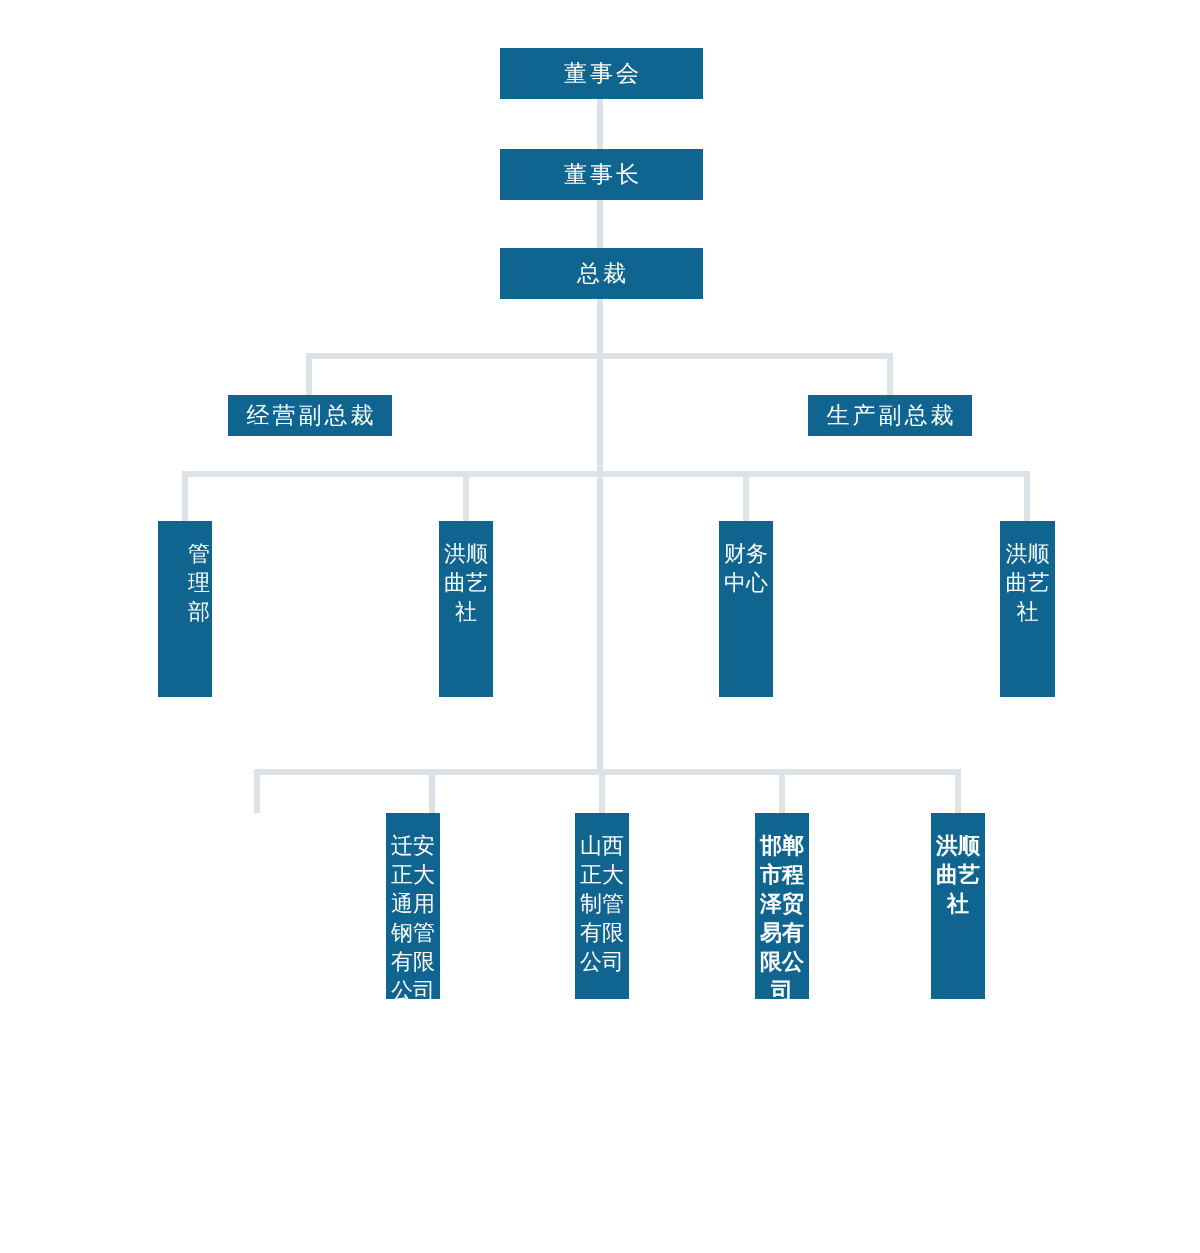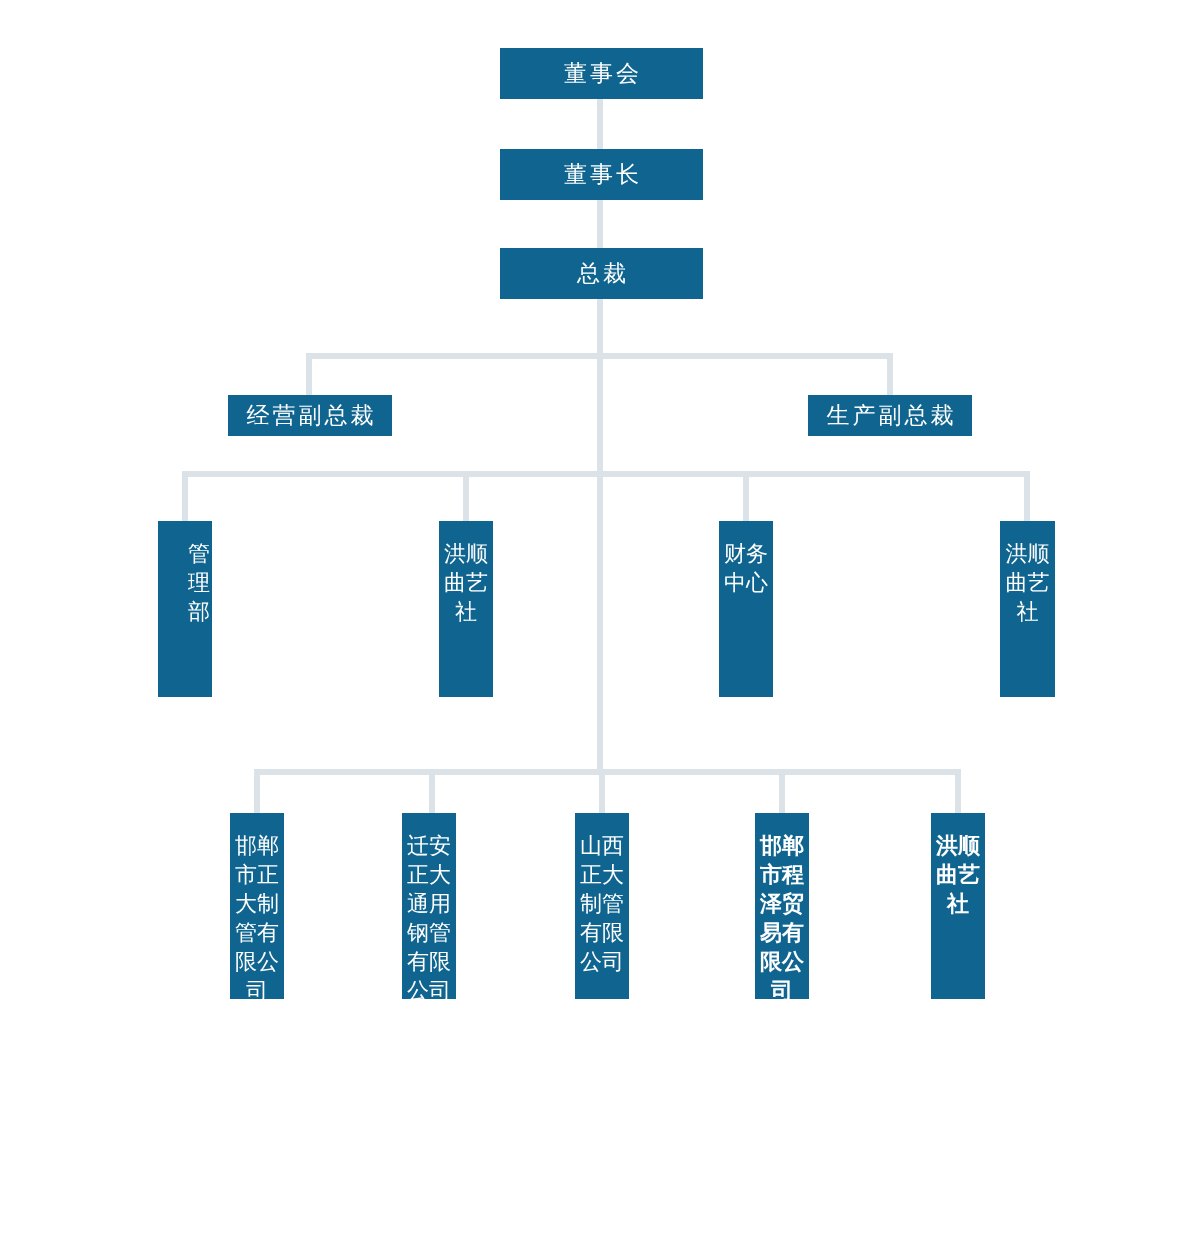--- a/index.html
+++ b/index.html
@@ -77,19 +77,18 @@
   <div class="node h-node" style="left:500px; top:240px; width:203px; height:51px;">总裁</div>
 
   <div class="node h-node" style="left:228px; top:387px; width:164px; height:41px;text-align:right;">经营副总裁</div>
   <div class="node h-node" style="left:808px; top:387px; width:164px; height:41px;">生产副总裁</div>
 
   <div class="node v-node" style="left:158px; top:513px; width:54px; height:176px;padding-left:28px;">管理部</div>
   <div class="node v-node" style="left:439px; top:513px; width:54px; height:176px;">洪顺曲艺社</div>
   <div class="node v-node" style="left:719px; top:513px; width:54px; height:176px;">财务中心</div>
   <div class="node v-node" style="left:1000px; top:513px; width:55px; height:176px;">洪顺曲艺社</div>
 
-  <div class="node v-node" style="left:230px; top:805px; width:54px; height:371px;">邯郸市正大制管有限公司</div>
-  <div class="node v-node" style="left:402px; top:805px; width:54px; height:371px;">迁安正大通用钢管有限公司</div>
+  <div class="node v-node" style="left:386px; top:805px; width:54px; height:371px;">迁安正大通用钢管有限公司</div>
   <div class="node v-node" style="left:575px; top:805px; width:54px; height:371px;">山西正大制管有限公司</div>
   <div class="node v-node" style="left:755px; top:805px; width:54px; height:371px;font-weight:bold;">邯郸市程泽贸易有限公司</div>
   <div class="node v-node" style="left:931px; top:805px; width:54px; height:371px;font-weight:bold;">洪顺曲艺社</div>
 
 </div>
 
 </body></html>

